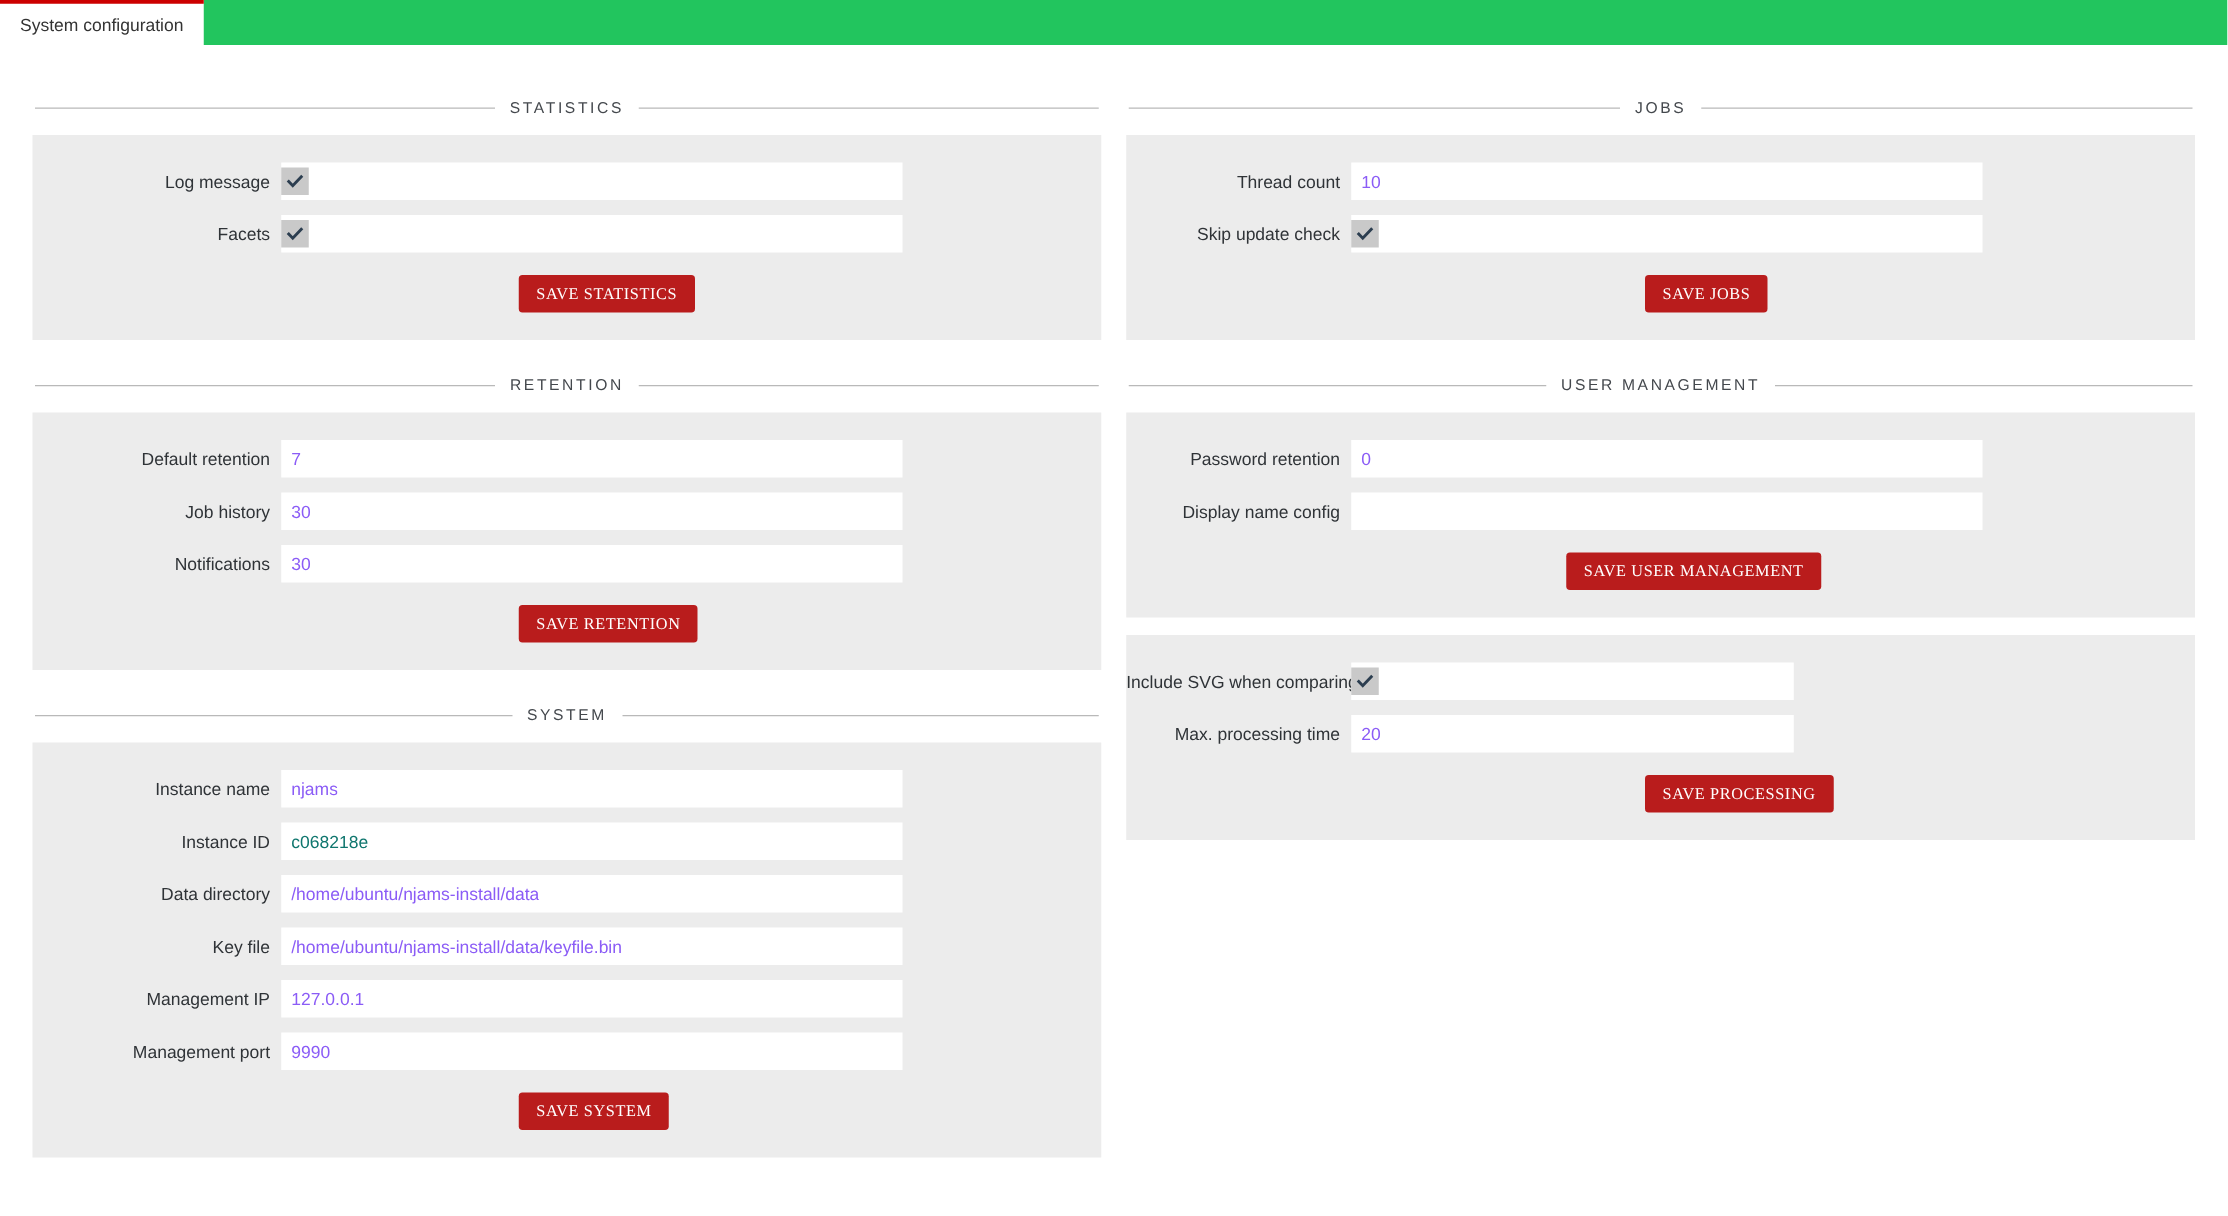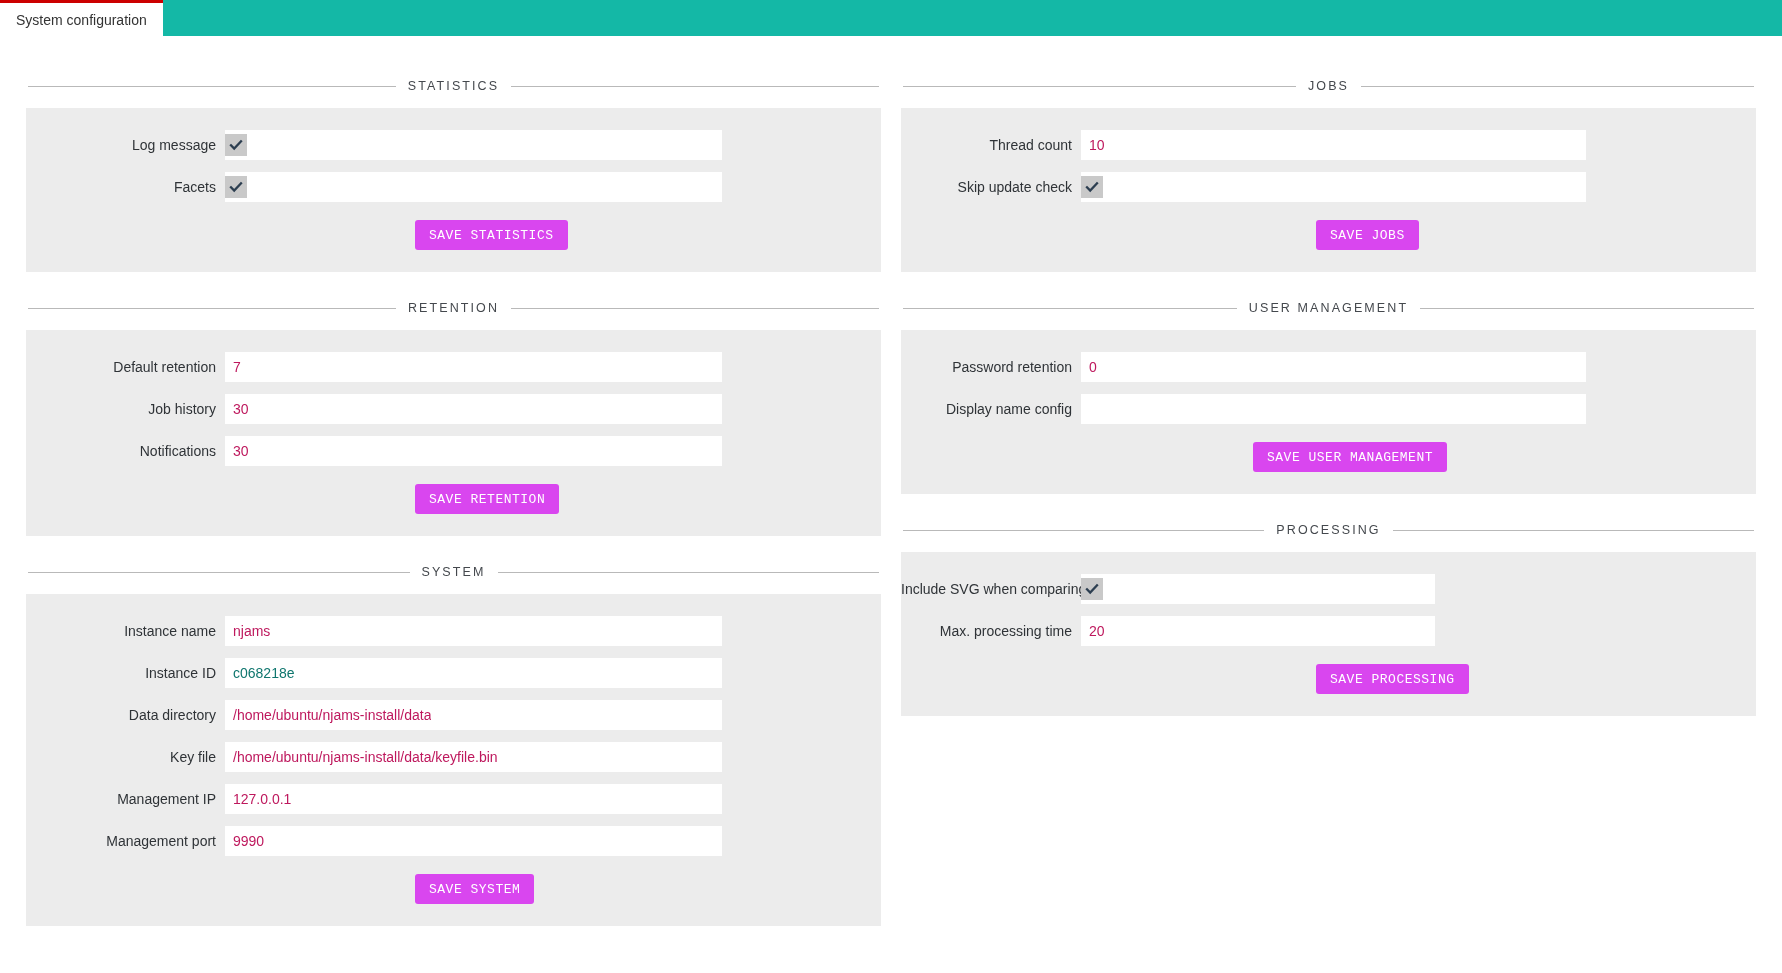--- a/index.html
+++ b/index.html
@@ -8,21 +8,21 @@
     margin: 0; padding: 0;
     width: 1782px; height: 973px;
     background: #ffffff;
     font-family: "Liberation Sans", sans-serif;
     overflow: hidden;
   }
 
   
   .tabbar {
     height: 36px;
-    background: #14b8a6;
+    background: #22c55e;
     display: flex;
     align-items: stretch;
     position: relative;
   }
   .tab {
     background: #ffffff;
     border-top: 3px solid #cc0000;
     padding: 0 16px;
     display: flex;
     align-items: center;
@@ -99,21 +99,21 @@
     align-items: center;
     padding: 0 8px;
     flex: 0 0 auto;
   }
   .w-left  { width: 497px; }
   .w-right { width: 505px; }
   .w-proc  { width: 354px; }
 
   .fval {
     font-size: 14px;
-    color: #be185d;
+    color: #8b5cf6;
     white-space: nowrap;
     overflow: hidden;
   }
   .fval.muted { color: #0f766e; }
 
   
   .fctl.cb { padding: 0; }
   .checkbox {
     width: 22px; height: 22px;
     margin-left: 0;
@@ -124,29 +124,29 @@
     flex: 0 0 auto;
   }
   .checkbox svg { display: block; }
 
   
   .btnrow {
     display: flex;
     margin-top: 18px;
   }
   .btn {
-    background: #d946ef;
+    background: #b91c1c;
     color: #ffffff;
     border: none;
     border-radius: 3px;
     height: 30px;
     padding: 0 14px;
     font-size: 13px;
     letter-spacing: 0.5px;
-    font-family: Liberation Mono, monospace;
+    font-family: Liberation Serif, serif;
     cursor: pointer;
     white-space: nowrap;
   }
 
   
   .btn-stat  { margin-left: 389px; }
   .btn-ret   { margin-left: 389px; }
   .btn-sys   { margin-left: 389px; }
   .btn-jobs  { margin-left: 415px; }
   .btn-um    { margin-left: 352px; }
@@ -319,25 +319,20 @@
         <div class="flabel">Display name config</div>
         <div class="fctl w-right">
           <span class="fval"></span>
         </div>
       </div>
       <div class="btnrow">
         <button class="btn btn-um">SAVE USER MANAGEMENT</button>
       </div>
     </div>
 
-    <div class="section-head">
-      <div class="rule"></div>
-      <div class="title">PROCESSING</div>
-      <div class="rule"></div>
-    </div>
     <div class="panel gut-c">
       <div class="frow">
         <div class="flabel">Include SVG when comparing process models</div>
         <div class="fctl cb w-proc">
           <span class="checkbox">
             <svg width="16" height="16" viewBox="0 0 16 16">
                 <path d="M3 8.3 L6.2 11.6 L13 4.4" stroke="#2c3e50" stroke-width="2.3" fill="none" stroke-linecap="square"></path>
               </svg>
           </span>
         </div>

